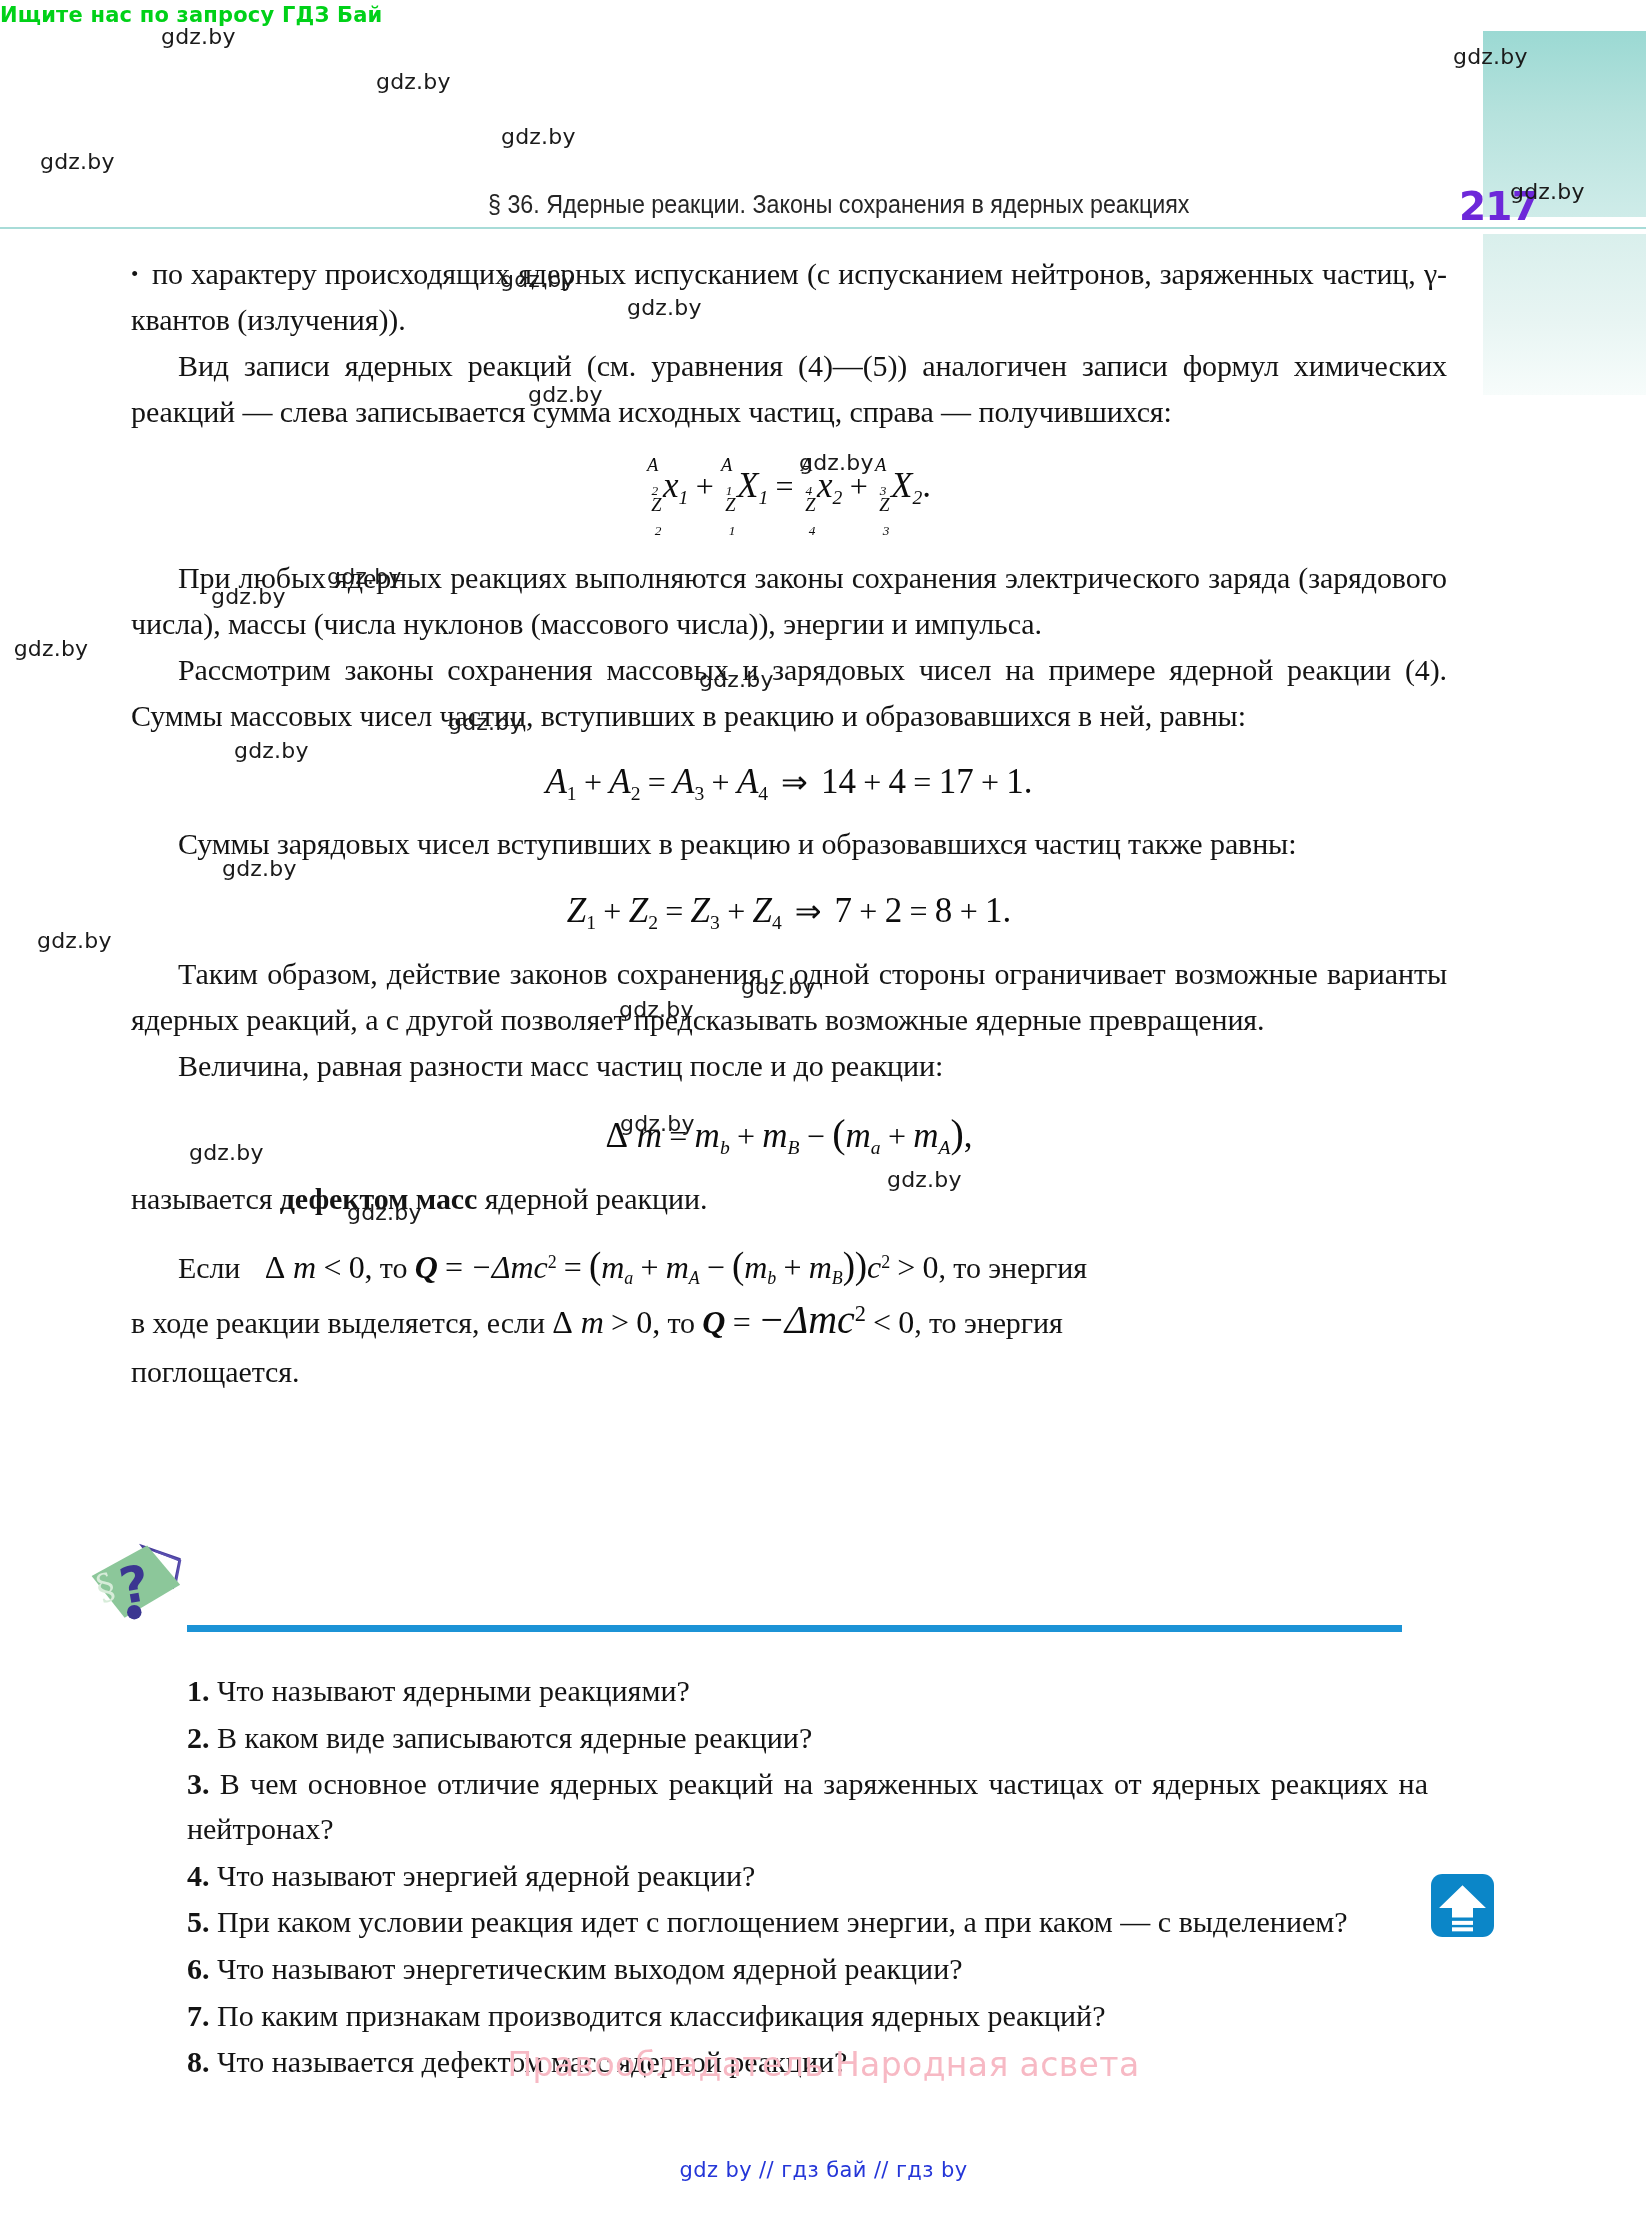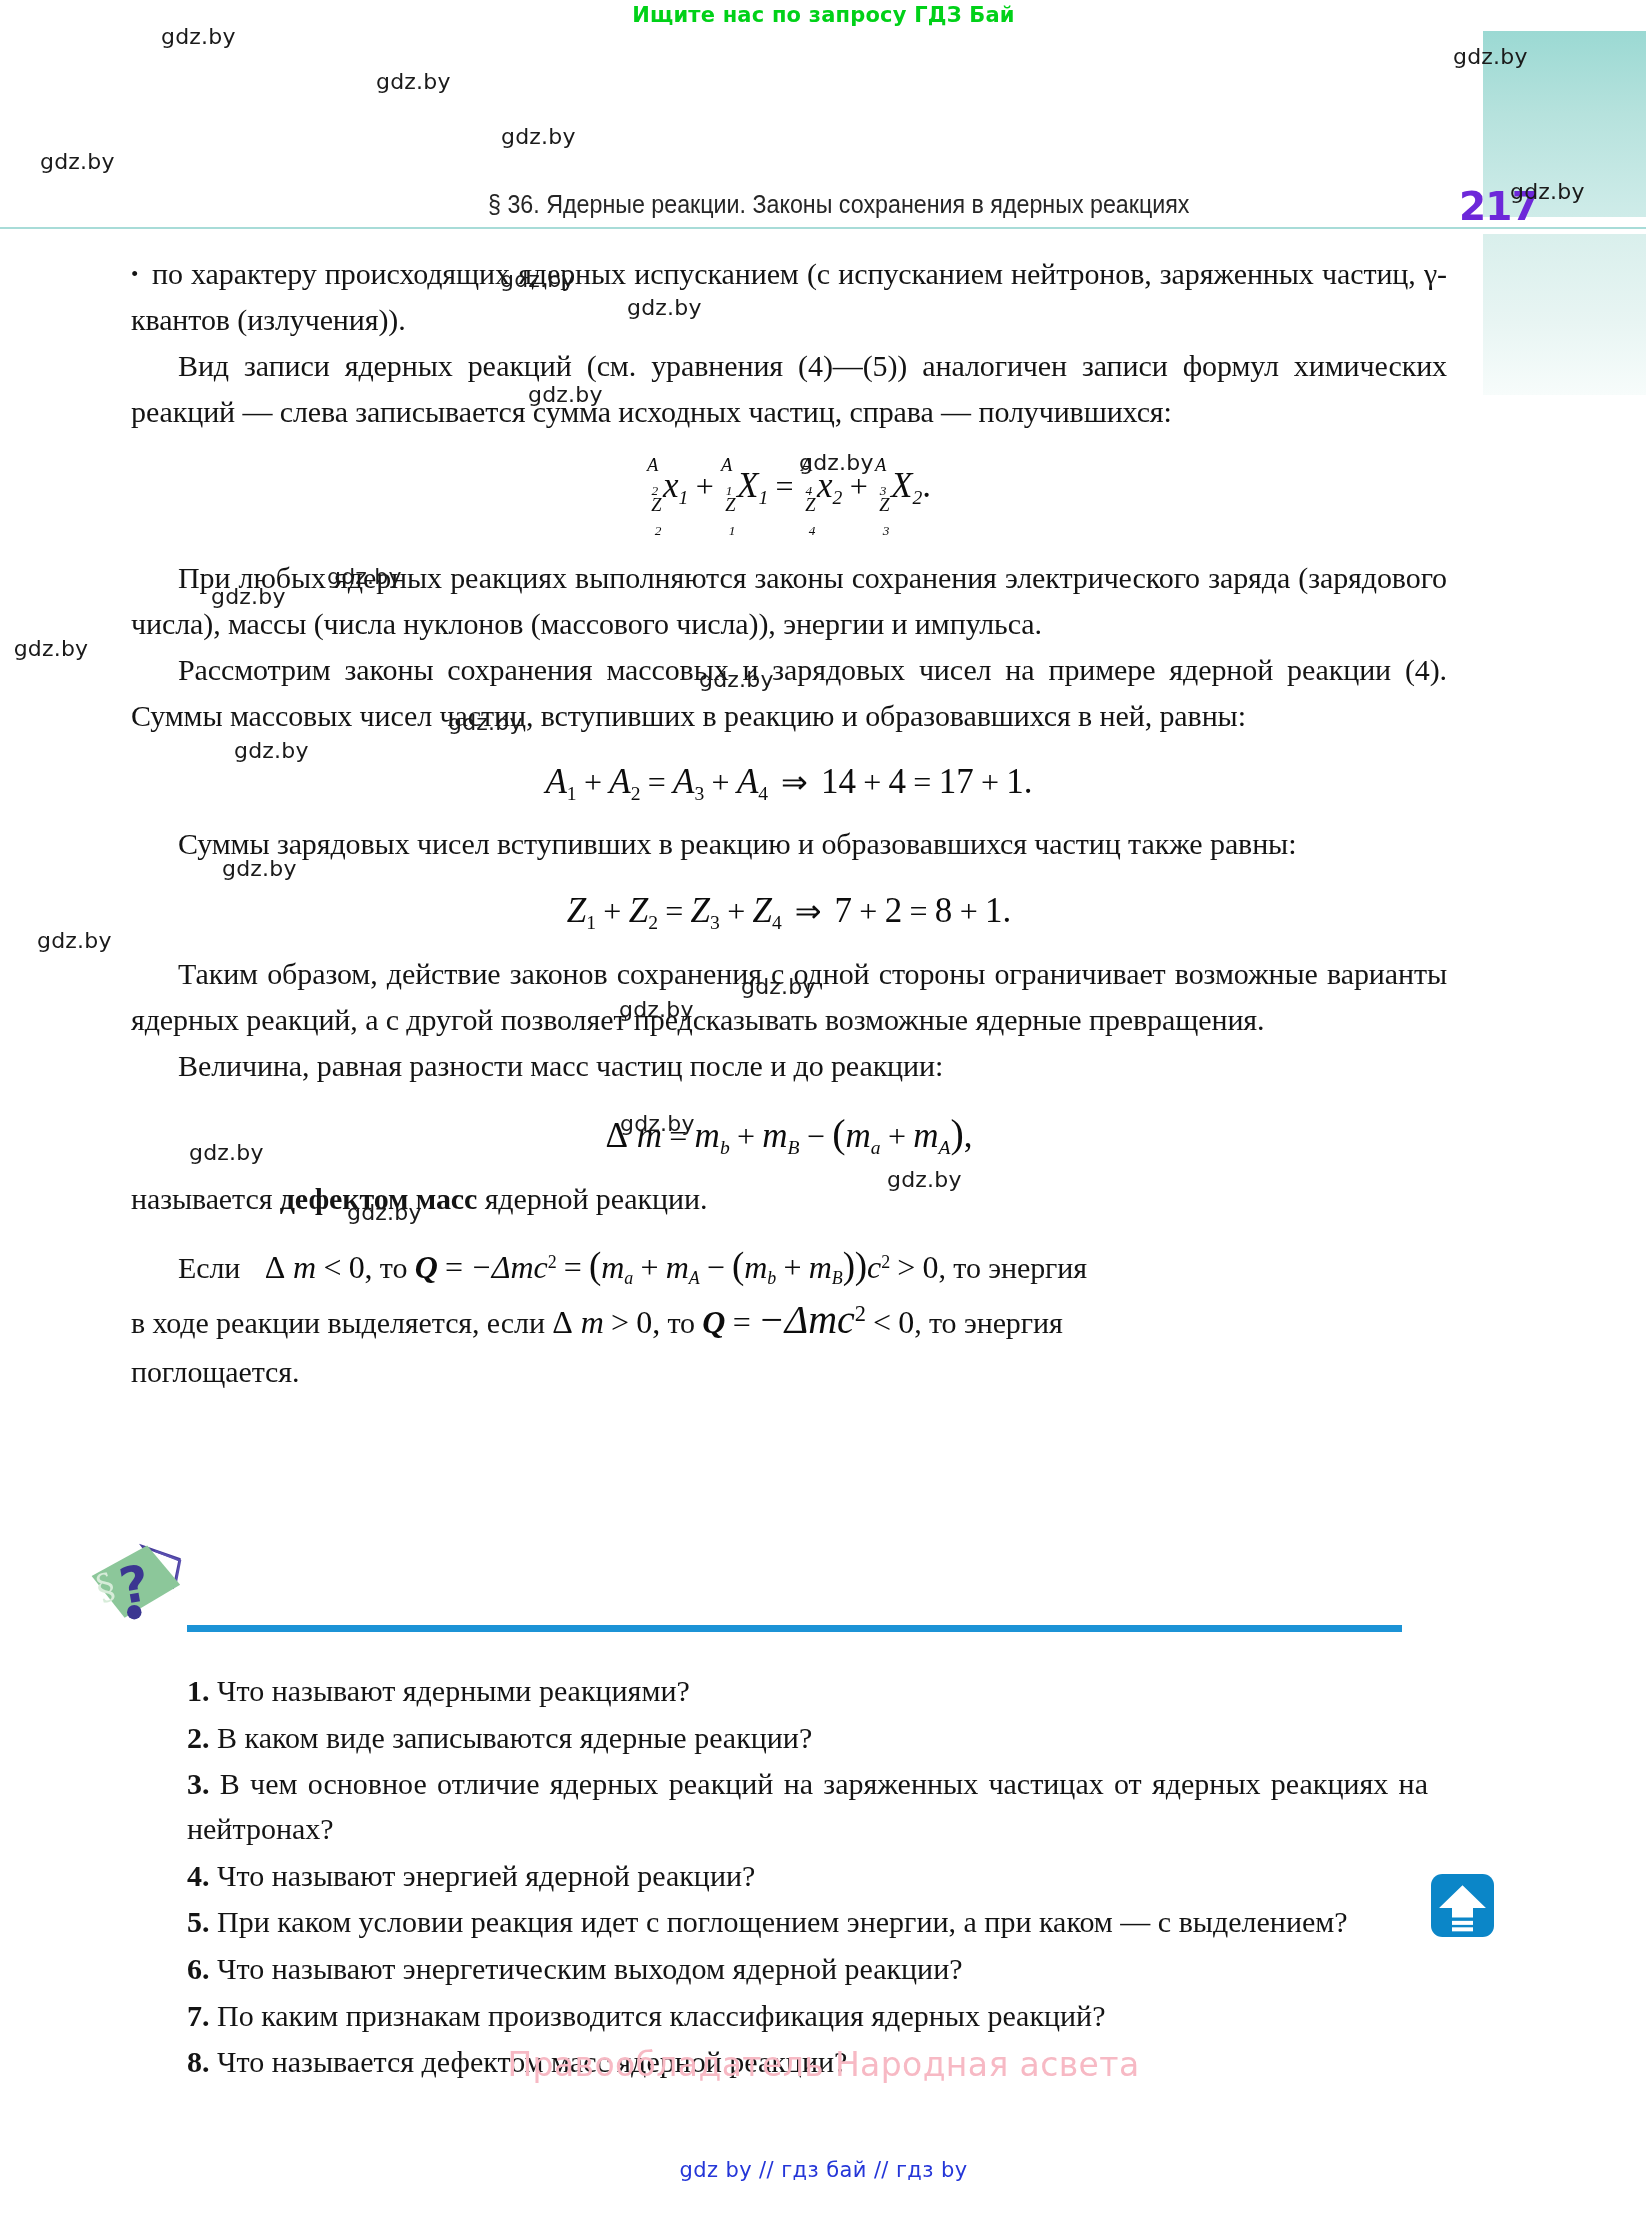--- a/index.html
+++ b/index.html
@@ -24,21 +24,20 @@
     white-space: nowrap;
     letter-spacing: 0.2px;
   }
 
   
   .top-banner {
     position: absolute;
     top: 3.2px;
     left: 0;
     width: 100%;
-    text-align: center;
     font-family: "DejaVu Sans", sans-serif;
     font-weight: bold;
     font-size: 21px;
     color: #00d118;
     letter-spacing: 0.2px;
   }
 
   
   .teal-box {
     position: absolute;

